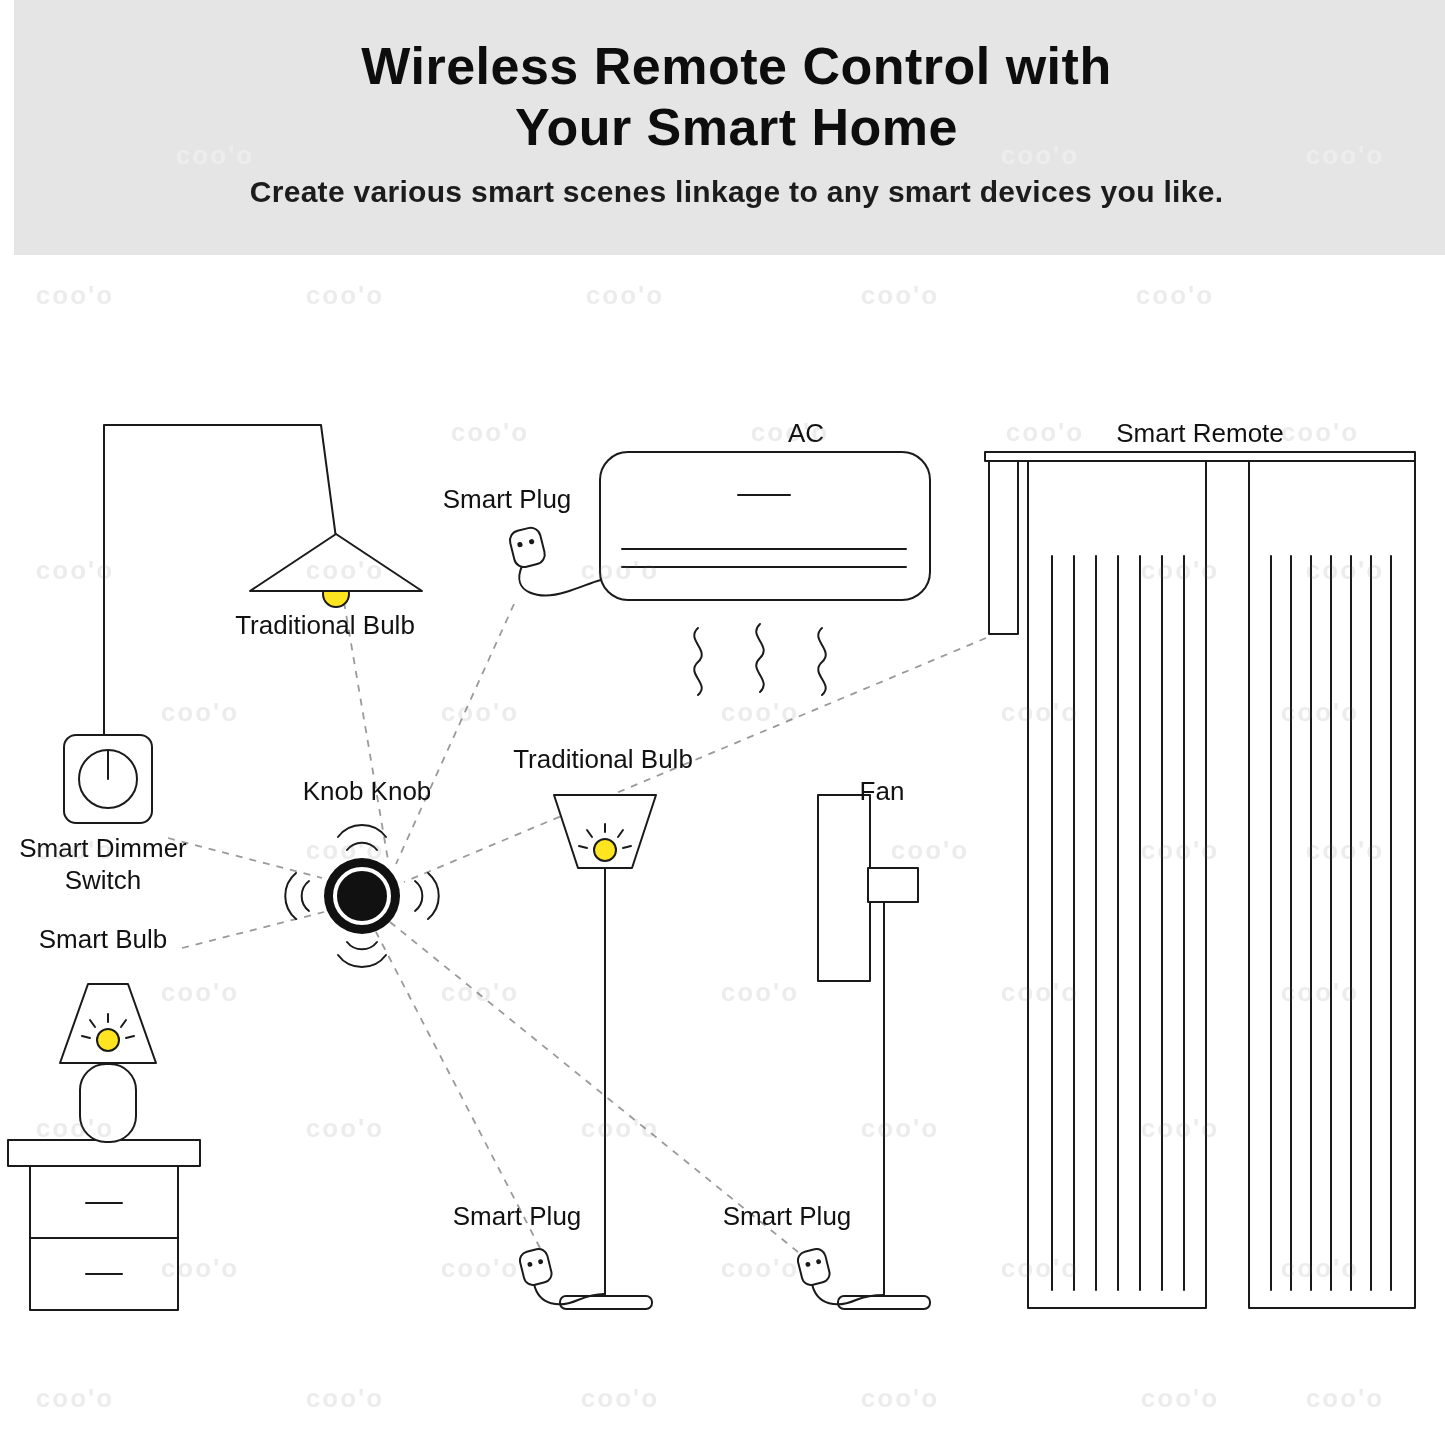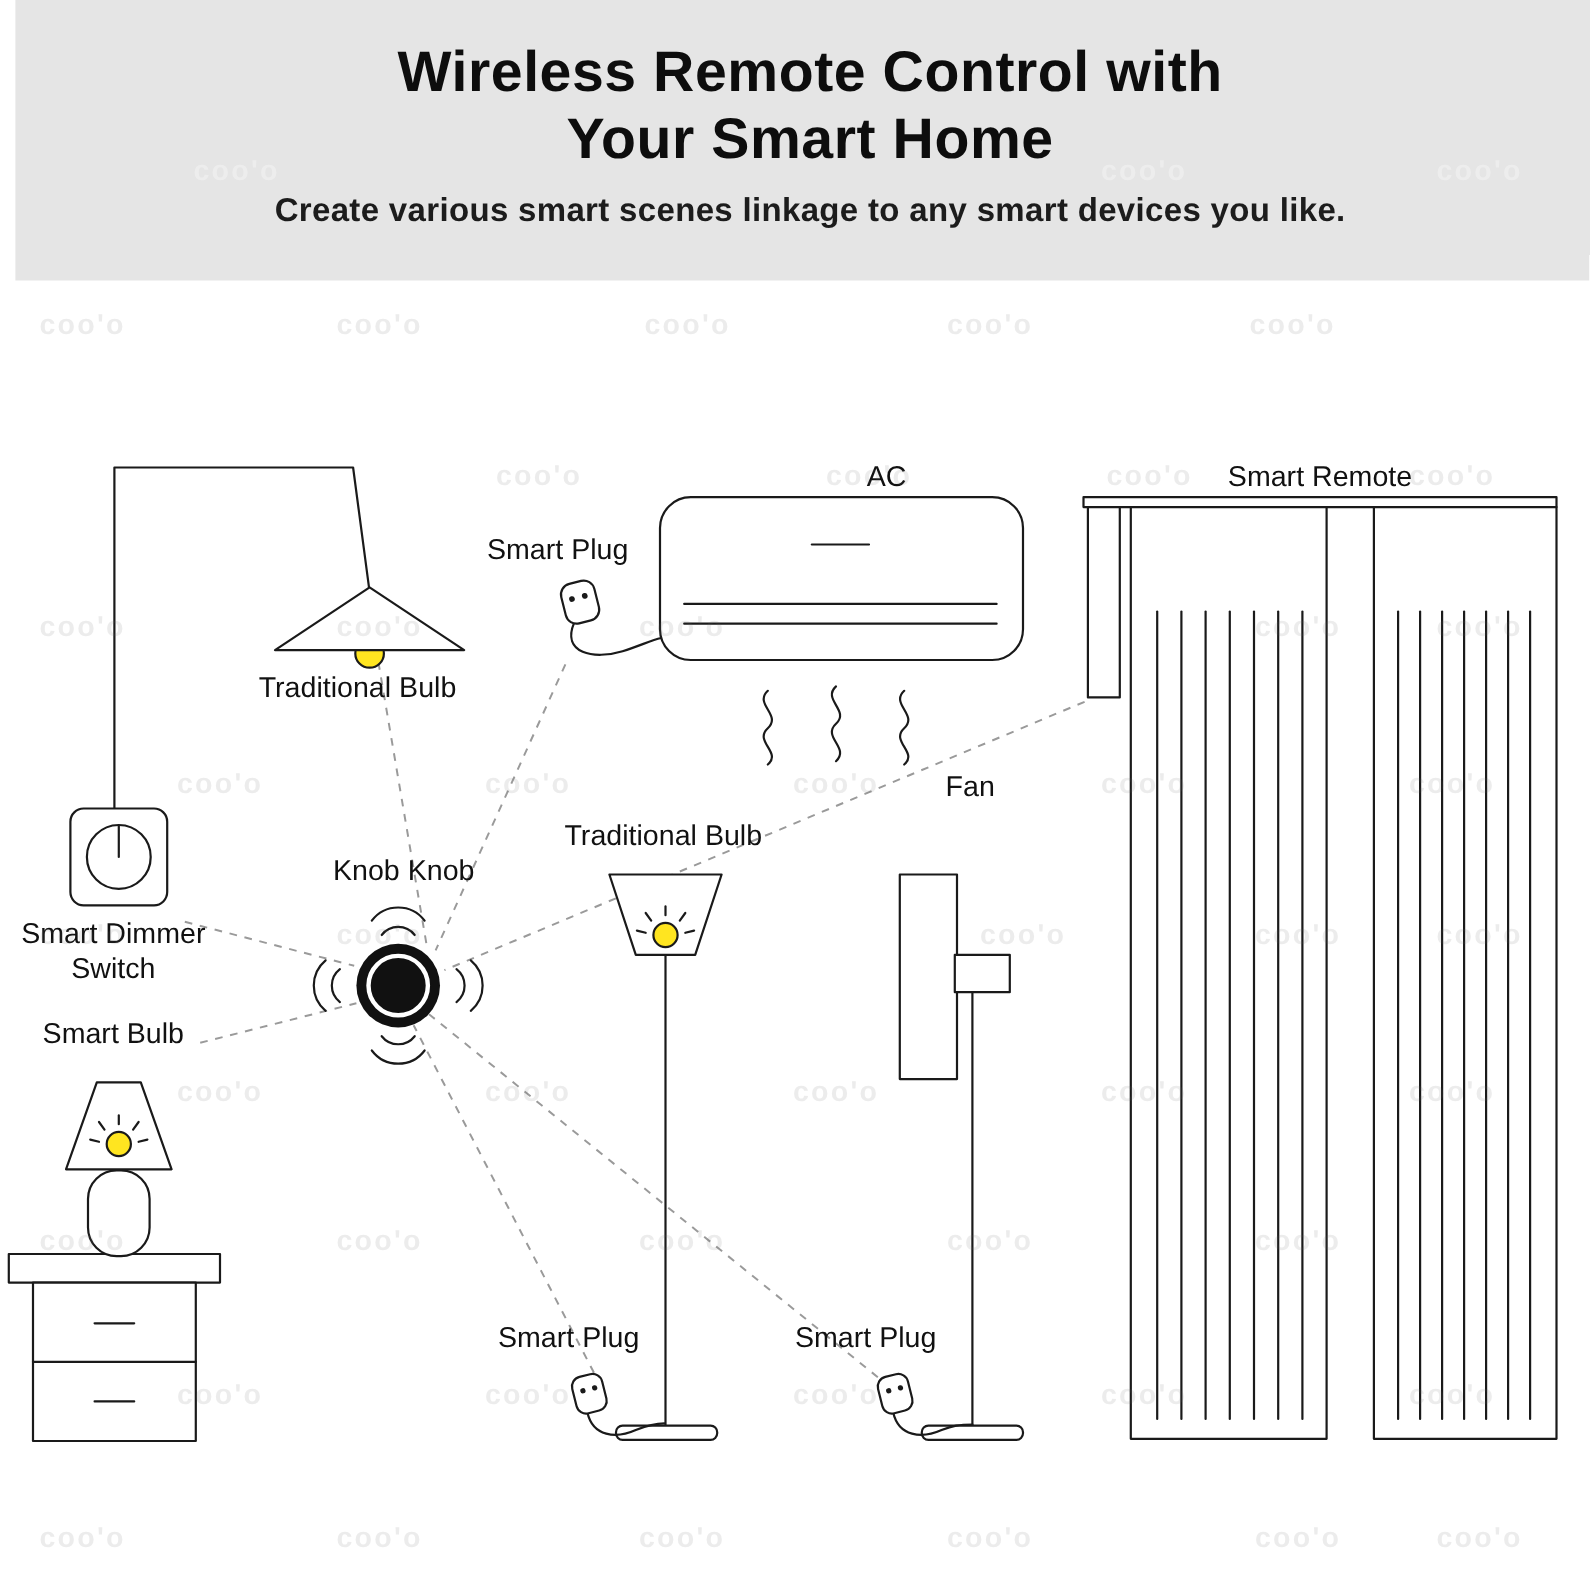--- a/index.html
+++ b/index.html
@@ -180,21 +180,21 @@
 
   <span class="lbl" style="left:325px;top:610px">Traditional Bulb</span>
   <span class="lbl" style="left:103px;top:833px">Smart Dimmer
 Switch</span>
   <span class="lbl" style="left:103px;top:924px">Smart Bulb</span>
   <span class="lbl" style="left:367px;top:776px">Knob Knob</span>
   <span class="lbl" style="left:507px;top:484px">Smart Plug</span>
   <span class="lbl" style="left:806px;top:418px">AC</span>
   <span class="lbl" style="left:1200px;top:418px">Smart Remote</span>
   <span class="lbl" style="left:603px;top:744px">Traditional Bulb</span>
-  <span class="lbl" style="left:882px;top:700px">Fan</span>
+  <span class="lbl" style="left:882px;top:776px">Fan</span>
   <span class="lbl" style="left:517px;top:1201px">Smart Plug</span>
   <span class="lbl" style="left:787px;top:1201px">Smart Plug</span>
 
   <div id="watermarks">
       <span class="wm wm-hero" style="left: 215px; top: 155px;">coo'o</span>
       <span class="wm wm-hero" style="left: 1040px; top: 155px;">coo'o</span>
       <span class="wm wm-hero" style="left: 1345px; top: 155px;">coo'o</span>
       <span class="wm" style="left: 75px; top: 295px;">coo'o</span>
       <span class="wm" style="left: 345px; top: 295px;">coo'o</span>
       <span class="wm" style="left: 625px; top: 295px;">coo'o</span>

